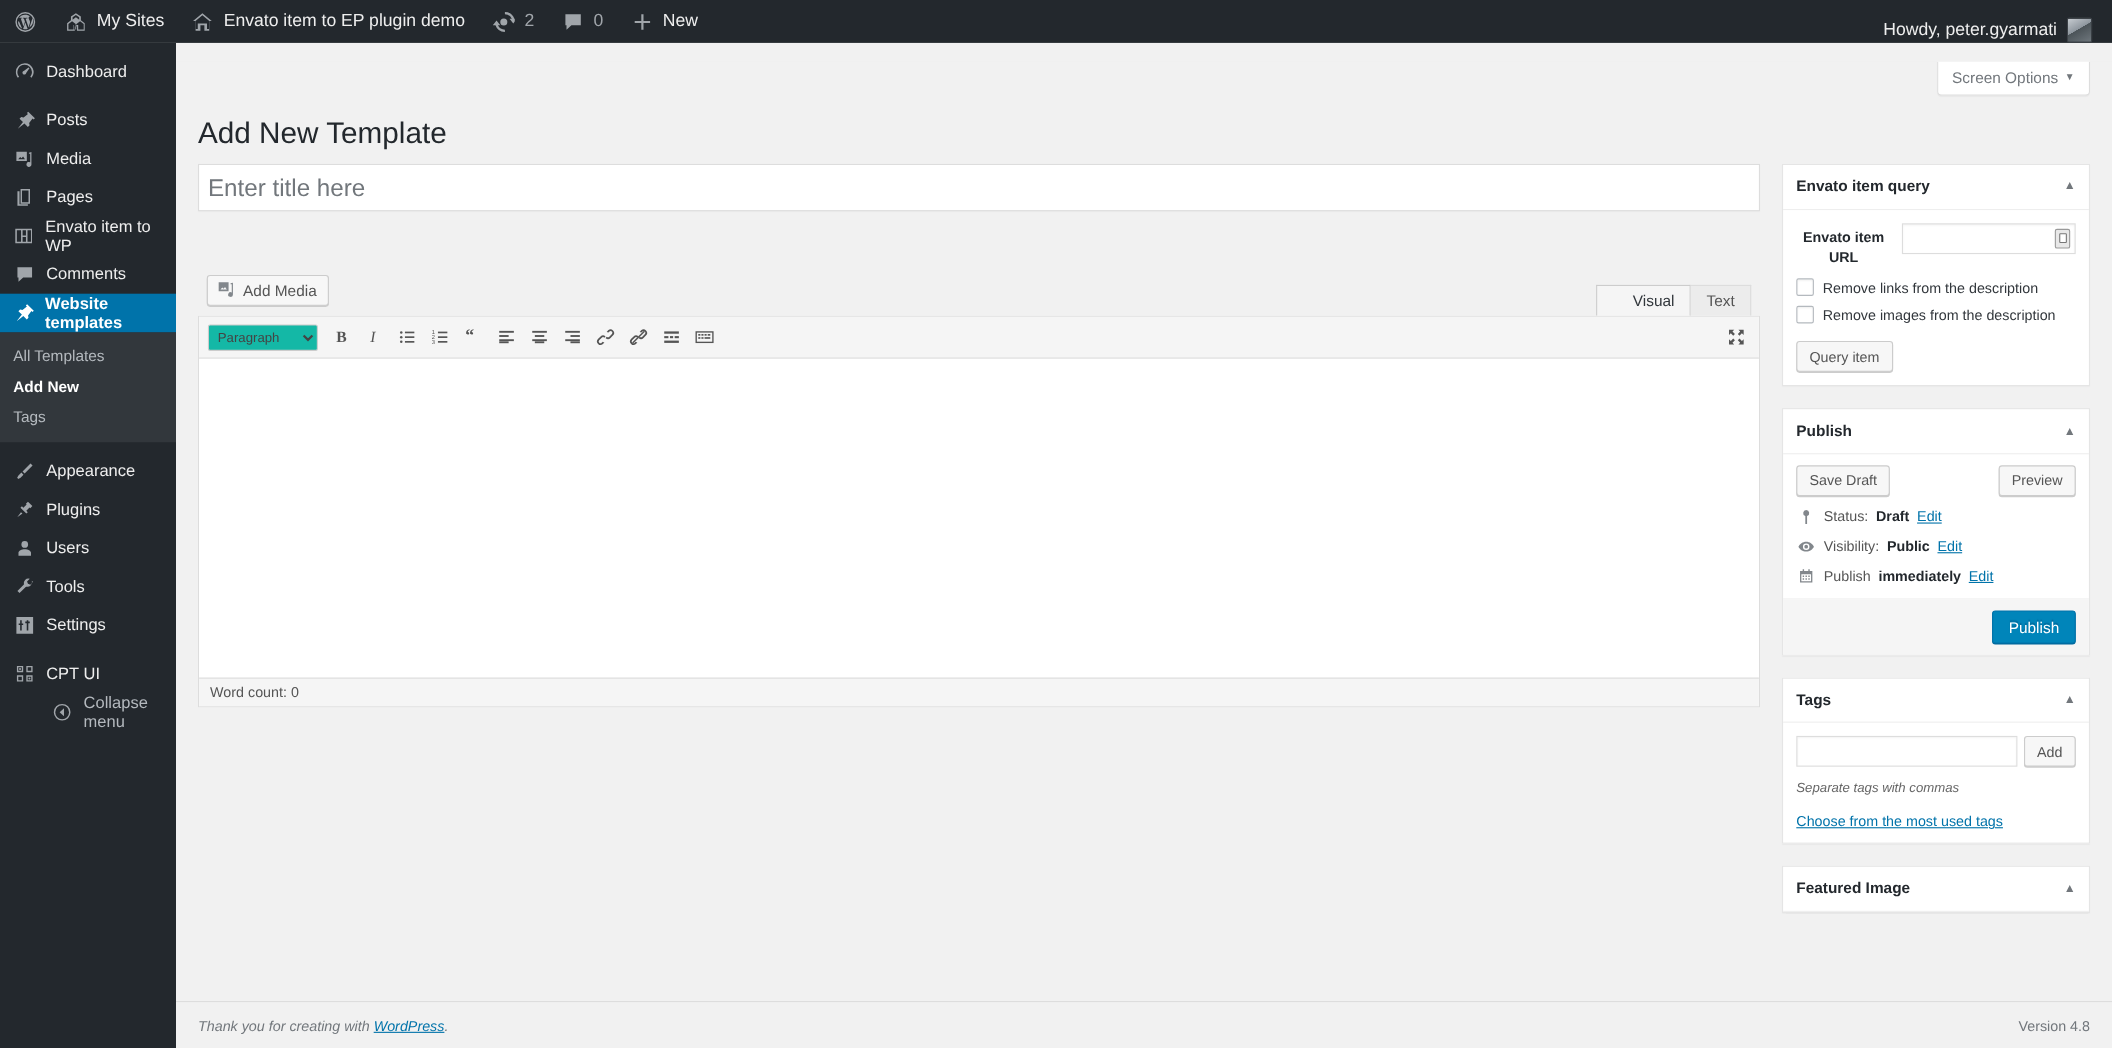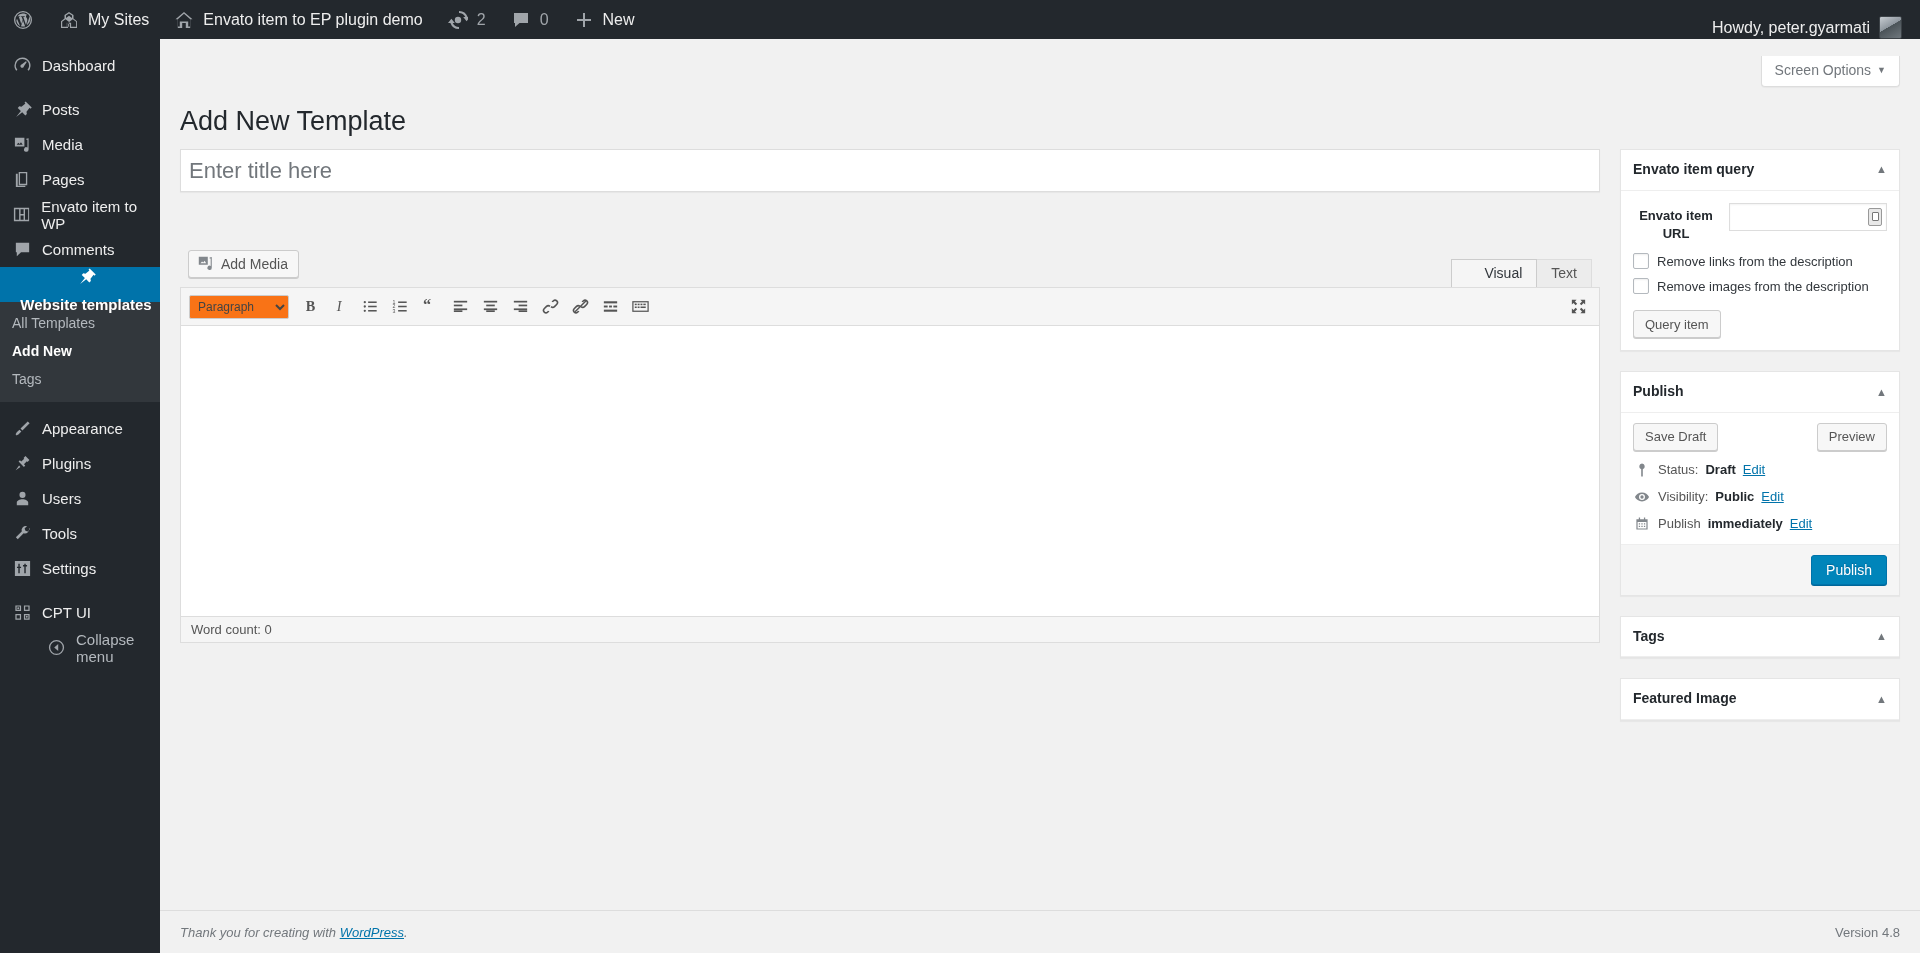--- a/index.html
+++ b/index.html
@@ -49,21 +49,21 @@
   }
   .menu-item {
     position: relative;
     display: flex; align-items: center; gap: 10px;
     height: 35px; padding: 0 0 0 12px;
     color: #eee; font-size: 15px; cursor: pointer;
   }
   .menu-item .mi-icon { width: 20px; display: inline-flex; align-items: center; justify-content: center; color: #a0a5aa; }
   .menu-item .mi-icon svg { width: 19px; height: 19px; fill: currentColor; }
   .menu-item.current {
-    background: #0073aa; color: #fff; font-weight: 600; flex-direction: column;
+    background: #0073aa; color: #fff; font-weight: 600;
   }
   .menu-item.current .mi-icon { color: #fff; }
   .menu-item.current .arrow {
     position: absolute; right: -8px; top: 50%; transform: translateY(-50%);
     width: 0; height: 0;
     border-top: 8px solid transparent;
     border-bottom: 8px solid transparent;
     border-right: 8px solid #f1f1f1;
   }
   .menu-gap { height: 9px; }
@@ -157,21 +157,21 @@
   .editor-tab.inactive { background: #ececec; color: #555; border-left: none; }
 
   #wp-content-wrap { border: 1px solid #ddd; background: #fff; }
   #toolbar {
     background: #f5f5f5; border-bottom: 1px solid #ddd;
     height: 38px; display: flex; align-items: center;
     padding: 0 4px; position: relative;
   }
   #style-select {
     height: 24px; width: 100px; margin: 0 6px 0 4px;
-    border: 1px solid #ccc; background: #f97316; border-radius: 2px;
+    border: 1px solid #ccc; background: #14b8a6; border-radius: 2px;
     font-family: "Liberation Sans", sans-serif; font-size: 12px; color: #444;
     padding: 0 4px;
   }
   .tbtn {
     width: 30px; height: 28px;
     display: inline-flex; align-items: center; justify-content: center;
     cursor: pointer; color: #555; border-radius: 2px;
   }
   .tbtn svg { width: 19px; height: 19px; fill: #555; }
   #fullscreen-btn { position: absolute; right: 6px; }
@@ -741,20 +741,28 @@
         <div id="major-publishing">
           <div class="btn-primary">Publish</div>
         </div>
       </div>
 
       <div class="postbox">
         <div class="postbox-header">
           <h2>Tags</h2>
           <span class="toggle-indicator">▲</span>
         </div>
+        <div class="postbox-inside">
+          <div class="tag-row">
+            <input class="tag-input" type="text" style="">
+            <div class="btn">Add</div>
+          </div>
+          <div class="tag-hint">Separate tags with commas</div>
+          <span class="tag-cloud-link">Choose from the most used tags</span>
+        </div>
       </div>
 
       <div class="postbox">
         <div class="postbox-header">
           <h2>Featured Image</h2>
           <span class="toggle-indicator">▲</span>
         </div>
       </div>
 
     </div>

